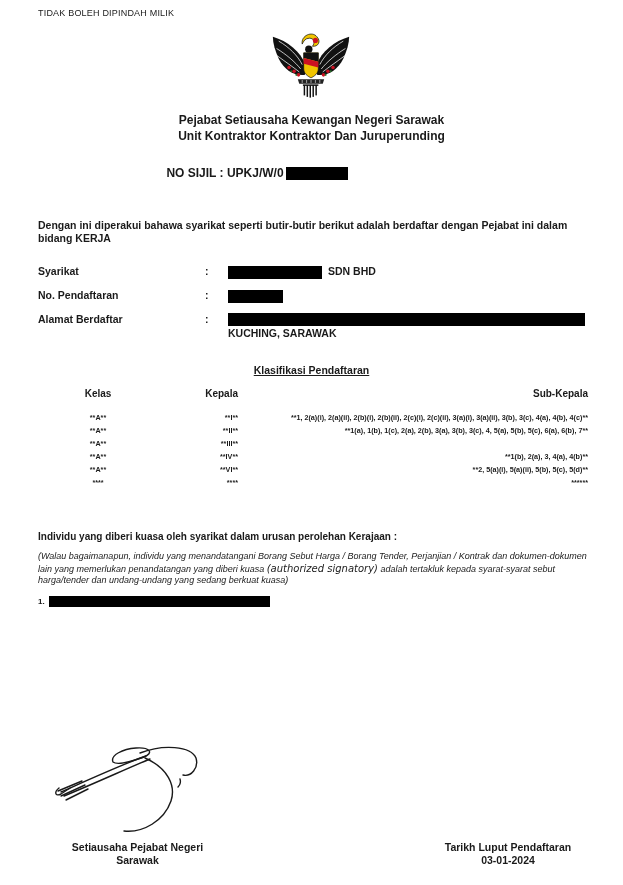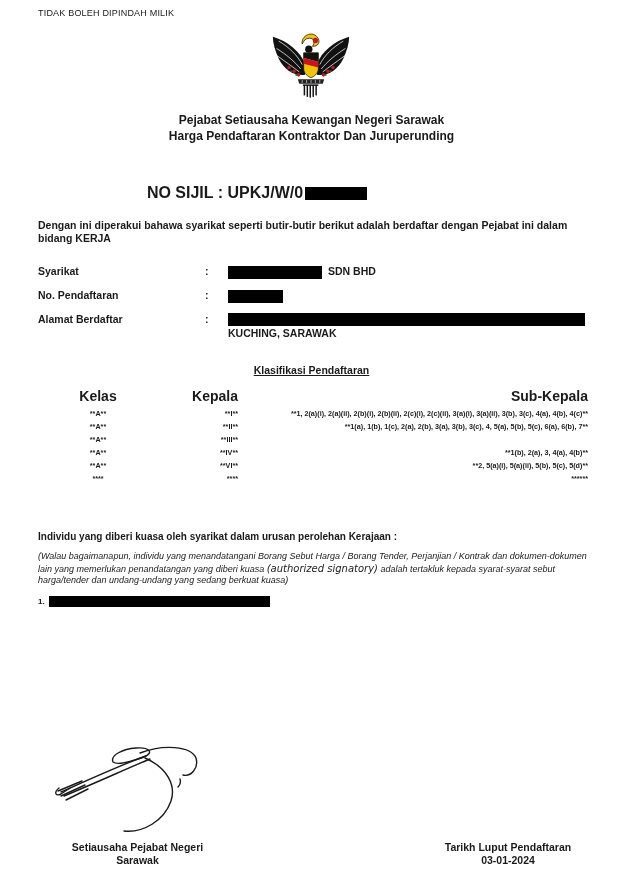--- a/index.html
+++ b/index.html
@@ -8,37 +8,37 @@
   .page { position:relative; width:623px; height:885px; background:#fff; overflow:hidden; }
   .abs { position:absolute; }
   .b { font-weight:bold; }
   .center { text-align:center; }
   .bar { background:#000; display:inline-block; vertical-align:middle; }
   .blockbar { background:#000; display:block; }
 
   .top-note { left:38px; top:8px; font-size:9px; letter-spacing:0.2px; }
   .crest { left:267px; top:26px; }
   .org-header { left:0; top:112px; width:623px; font-size:12px; line-height:16px; }
-  .certno { left:0; top:184px; width:514px; font-size:16px; }
+  .certno { left:0; top:166px; width:514px; font-size:12px; }
   .certno .bar { width:62px; height:13px; margin-left:2px; }
   .intro { left:38px; top:219px; width:556px; font-size:10.5px; line-height:13px; font-weight:bold; }
 
   .fields { left:38px; top:265px; width:556px; font-size:10.5px; font-weight:bold; }
   .field-row { display:flex; align-items:flex-start; margin-bottom:10px; min-height:14px;justify-content:center; }
   .f-label { width:167px; }
   .f-colon { width:23px; }
   .f-value { flex:1; }
   .bar-company { width:94px; height:13px; margin-right:6px; }
   .bar-regno  { width:55px; height:13px; }
   .bar-address { width:357px; height:13px; margin-bottom:1px; }
 
   .klas-title { left:0; top:364px; width:623px; font-size:10.5px; }
   .klas-title span { text-decoration:underline;margin-top:38px; }
   .k-table { left:38px; top:388px; width:550px; }
-  .k-head { display:flex; font-size:14px; font-weight:bold; margin-bottom:5px; }
+  .k-head { display:flex; font-size:10px; font-weight:bold; margin-bottom:14px; }
   .k-row { display:flex; font-size:7.2px; font-weight:bold; line-height:9.5px; margin-bottom:3.5px; }
   .c1 { width:120px; text-align:center; }
   .c2 { width:80px; text-align:right; }
   .c3 { width:350px; text-align:right; }
 
   .auth-head { left:38px; top:531px; width:560px; font-size:10px; font-weight:bold; }
   .auth-note { left:38px; top:551px; width:559px; font-size:9px; font-style:italic; line-height:11.5px; }
   .sig-font { font-family:"DejaVu Sans", sans-serif; font-size:10px; }
   .auth-item { left:38px; top:596px; font-size:8px; font-weight:bold; }
   .auth-item .bar { width:221px; height:11px; margin-left:4px; }
@@ -104,21 +104,21 @@
         <rect x="54" y="80" width="2" height="16" fill="#111"></rect>
       <rect x="58" y="80" width="2" height="17" fill="#111"></rect>
         <rect x="62" y="80" width="2" height="16" fill="#111"></rect>
       <rect x="66" y="80" width="2" height="14" fill="#111"></rect>
       <rect x="49" y="79" width="21" height="2" fill="#111"></rect>
     </g>
   </svg>
 
   <div class="abs org-header center b">
     <div>Pejabat Setiausaha Kewangan Negeri Sarawak</div>
-    <div>Harga Pendaftaran Kontraktor Dan Juruperunding</div>
+    <div>Unit Kontraktor Kontraktor Dan Juruperunding</div>
   </div>
 
   <div class="abs certno center b">
     <span>NO SIJIL : UPKJ/W/0</span><span class="bar"></span>
   </div>
 
   <div class="abs intro">Dengan ini diperakui bahawa syarikat seperti butir-butir berikut adalah berdaftar dengan Pejabat ini dalam bidang KERJA</div>
 
   <div class="abs fields">
     <div class="field-row">

